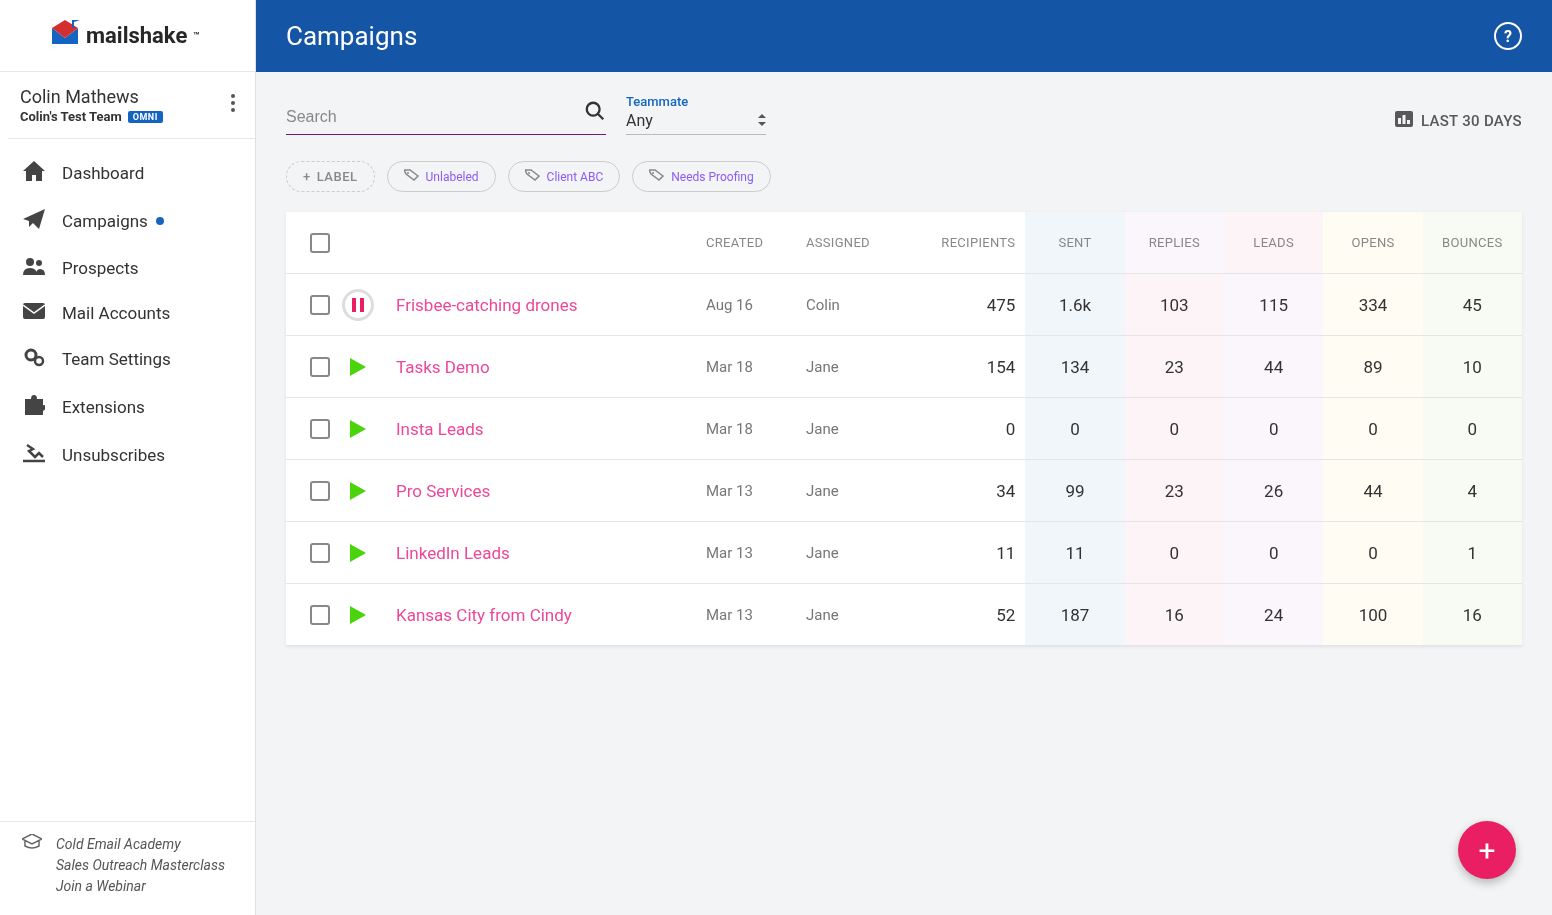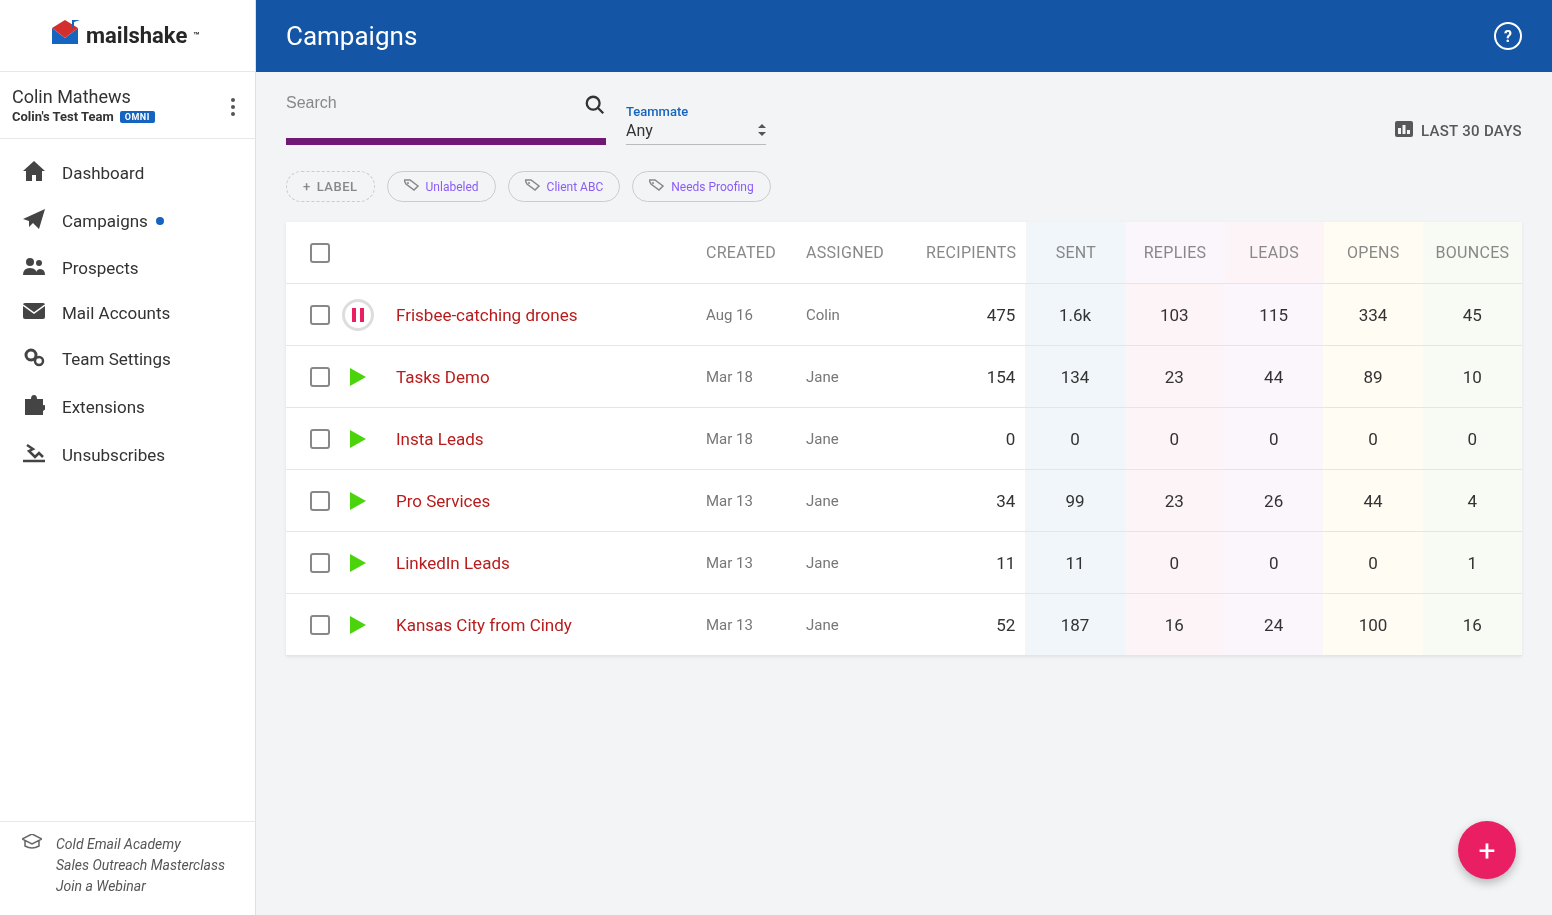--- a/index.html
+++ b/index.html
@@ -35,22 +35,23 @@
   gap: 6px;
   font-weight: 700;
   font-size: 22px;
   color: #272727;
   text-align: center;
 }
 .user-block {
   padding: 14px 18px 14px 12px;
   border-bottom: 1px solid #e8e8e8;
   display: flex;
-  align-items: flex-end;
+  align-items: center;
   justify-content: space-between;
+  margin-left: 8px;
 }
 .user-name { font-size: 18px; color: #333; }
 .user-team { font-size: 13px; font-weight: 700; display:flex; align-items:center; gap:6px; margin-top:2px;}
 .badge-omni { background:#1565c0; color:#fff; font-size:9px; font-weight:700; padding:1px 5px; border-radius:2px; letter-spacing:0.5px;}
 .kebab { color:#555; cursor:pointer; padding:4px 2px; }
 .nav { padding-top: 10px; flex:1; }
 .nav-item {
   display: flex;
   align-items: center;
   gap: 16px;
@@ -86,24 +87,24 @@
 .help-circle { width:28px; height:28px; border:2px solid #fff; border-radius:50%; display:flex; align-items:center; justify-content:center; font-weight:700; cursor:pointer;}
 
 .filters {
   display:flex;
   align-items:flex-end;
   padding: 22px 30px 0;
   gap: 20px;
 }
 .search-box {
   width: 320px;
-  border-bottom: 7px solid #701a75;
-  display:flex;
-  align-items:flex-start;
-  padding-bottom:18px;
+  border-bottom: 1px solid #701a75;
+  display:flex;
+  align-items:flex-end;
+  padding-bottom:8px;
 }
 .search-box input {
   flex:1;
   border:none;
   background:transparent;
   font-size:16px;
   color:#444;
   outline:none;
 }
 .search-box input::placeholder { color:#888; }
@@ -159,33 +160,33 @@
   background:#fff;
   box-shadow: 0 1px 3px rgba(0,0,0,0.08);
 }
 .trow {
   display:grid;
   grid-template-columns: 60px 50px 310px 100px 120px repeat(6, 1fr);
   align-items:center;
   border-bottom: 1px solid #e5e5e5;
   min-height: 62px;
 }
-.trow.header { color:#888; font-size:16px; letter-spacing:0.3px; }
+.trow.header { color:#888; font-size:13px; letter-spacing:0.3px; }
 .trow.header .th { text-transform:uppercase; }
 .checkbox {
   width:20px; height:20px; border:2px solid #888; border-radius:3px;
   margin-left:24px; cursor:pointer;
 }
 .play-btn { color:#4bd40c; cursor:pointer; display:flex; }
 .pause-btn {
   width:32px; height:32px; border-radius:50%;
   border:3px solid #ddd; display:flex; align-items:center; justify-content:center;
   color:#e91e63; cursor:pointer; margin-left:-4px;
 }
-.campaign-link { color:#b91c1c; font-size:17px; cursor:pointer; }
+.campaign-link { color:#ec4899; font-size:17px; cursor:pointer; }
 .dim { color:#777; font-size:15px; }
 .num { text-align:center; font-size:17px; color:#333; }
 .trow .col-sent { background:#f0f6fa; }
 .trow .col-leads { background:#fdf4f8; }
 .trow .col-replies { background:#fbf5fc; }
 .trow .col-opens { background:#fefcf3; }
 .trow .col-bounces { background:#f7fbf4; }
 .trow .col-sent, .trow .col-leads, .trow .col-replies, .trow .col-opens, .trow .col-bounces {
   height:100%; display:flex; align-items:center; justify-content:center;
 }

